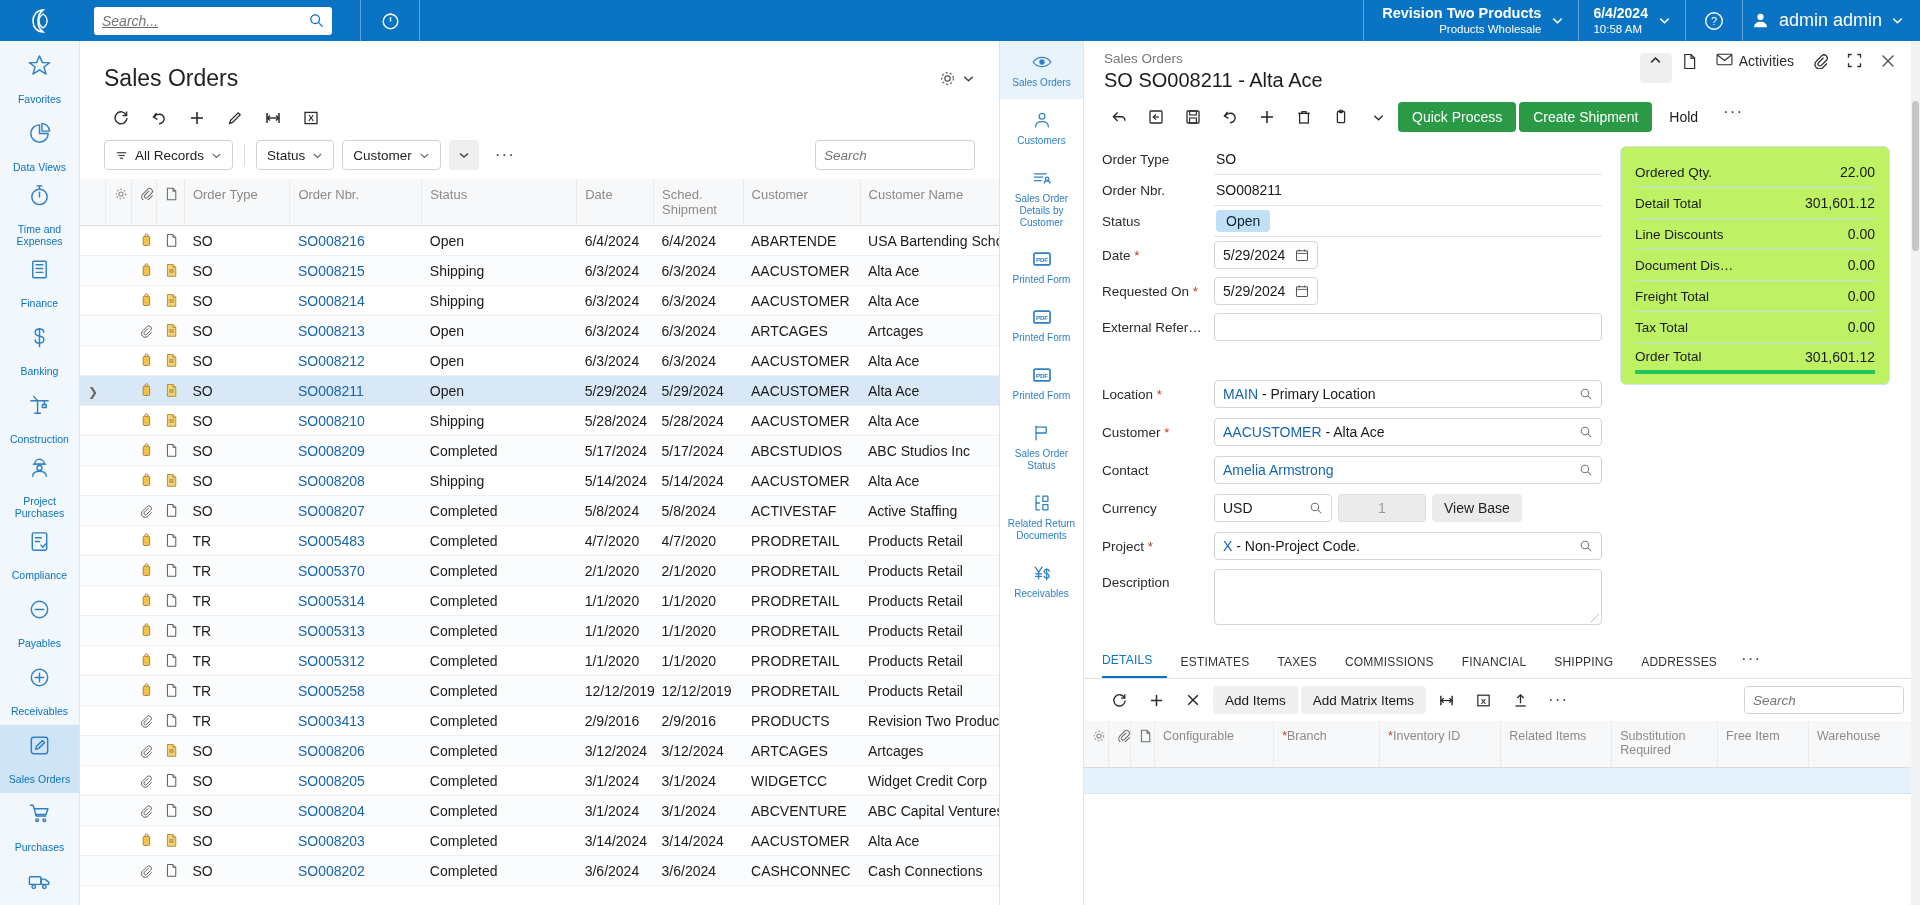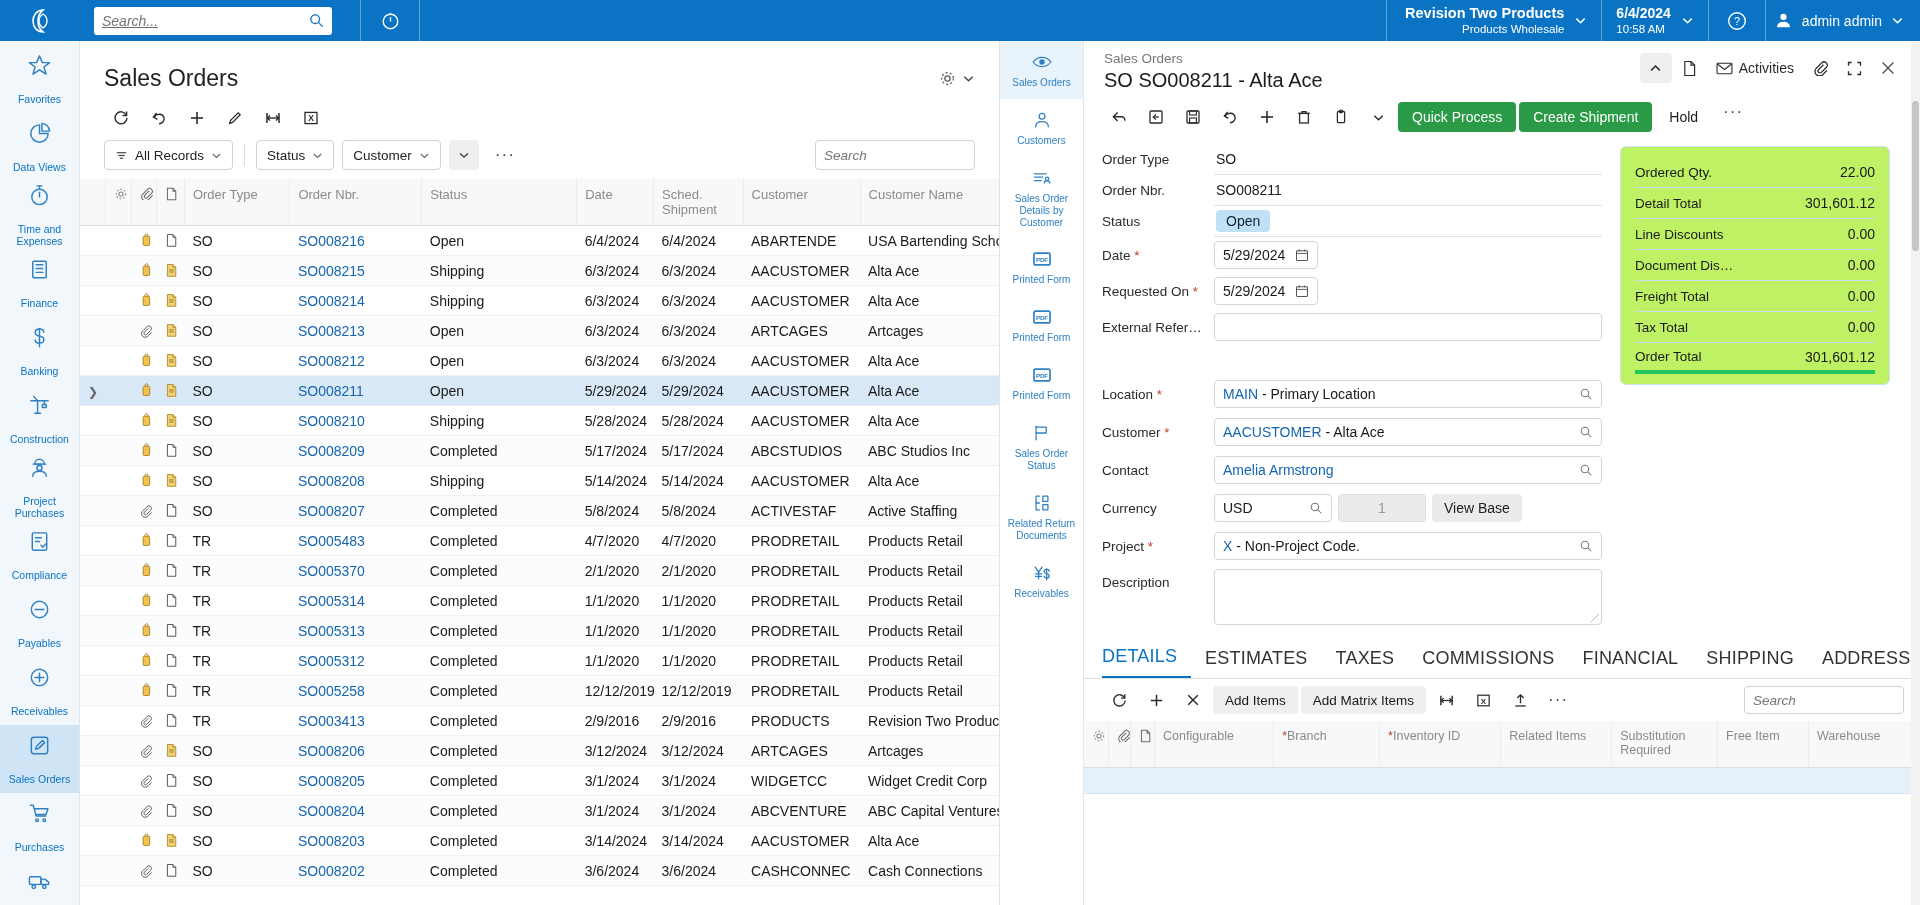--- a/index.html
+++ b/index.html
@@ -34,21 +34,21 @@
   }
   .tb-company-txt { text-align: right; line-height: 1.25; }
   .tb-company-name { font-size: 14.5px; font-weight: bold; }
   .tb-company-sub { font-size: 11.5px; }
   .tb-date { display: flex; align-items: center; padding: 0 14px; height: 41px; gap: 10px; }
   .tb-date-txt { line-height: 1.25; }
   .tb-date-main { font-size: 14px; font-weight: bold; }
   .tb-date-sub { font-size: 11.5px; }
   .tb-help { width: 56px; height: 41px; display: flex; align-items: center; justify-content: center; }
   .tb-user { display: flex; align-items: center; gap: 9px; padding: 0 16px 0 8px; height: 41px; }
-  .tb-user-name { font-size: 14px; }
+  .tb-user-name { font-size: 18px; }
 
   
   .body { flex: 1; display: flex; min-height: 0; }
 
   
   .leftnav {
     width: 80px; flex: 0 0 80px; background: #f2f7fb; border-right: 1px solid #dde6ee;
     overflow: hidden; padding-top: 4px;
   }
   .nav-item {
@@ -129,21 +129,21 @@
   }
   .stab.active { background: #e9f3fb; }
   .stab-label { font-size: 10px; line-height: 1.18; text-align: center; }
 
   .detail-main { flex: 1; display: flex; flex-direction: column; min-width: 0; }
   .dm-head { display: flex; align-items: flex-start; padding: 10px 16px 0 20px; }
   .dm-crumb { font-size: 13.5px; color: #777; }
   .dm-title { font-size: 20px; color: #1c1c1c; margin-top: 3px; }
   .dm-head-right { margin-left: auto; display: flex; align-items: center; gap: 2px; padding-top: 2px; }
   .hbtn {
-    height: 30px; min-width: 32px; padding: 0 8px; display: flex; align-items: center;
+    height: 30px; min-width: 32px; padding: 0 8px; display: flex; align-items: flex-start;
     justify-content: center; gap: 6px; color: #2b2b2b; border-radius: 4px; cursor: pointer;
     font-size: 14px;
   }
   .hbtn.shaded { background: #efefef; }
 
   .dm-toolbar { display: flex; align-items: flex-start; gap: 3px; padding: 10px 16px 8px 18px; }
   .btn-green {
     height: 30px; padding: 0 14px; background: #2a9a46; color: #fff; border: none;
     border-radius: 4px; font-size: 14px; cursor: pointer; font-family: "Liberation Sans", sans-serif;
     display: flex; align-items: center;
@@ -201,21 +201,21 @@
   .srow:last-child { border-bottom: 4px solid #22c55e; }
   .slabel { flex: 1; font-size: 13.5px; color: #1a1a1a; }
   .svalue { font-size: 14px; color: #1a1a1a; }
 
   
   .dtabs {
     display: flex; align-items: flex-end; gap: 0; border-bottom: 1px solid #e0e0e0;
     padding: 0 16px 0 18px; margin-top: 14px; height: 36px;
   }
   .dtab {
-    font-size: 18px; color: #333; padding: 0 14px 9px 14px; cursor: pointer;
+    font-size: 12px; color: #333; padding: 0 14px 9px 14px; cursor: pointer;
     letter-spacing: .2px;
   }
   .dtab:first-child { padding-left: 0; }
   .dtab.active { color: #0a73c4; border-bottom: 2px solid #0a73c4; }
   .dtab-dots { color: #444; font-size: 17px; padding: 0 10px 9px 10px; letter-spacing: 1px; }
 
   .dtoolbar { display: flex; align-items: center; gap: 3px; padding: 6px 16px 6px 18px; height: 42px; }
   .chipbtn {
     height: 28px; padding: 0 12px; background: #efefef; border: none; border-radius: 4px;
     font-size: 13.5px; color: #1a1a1a; cursor: pointer; font-family: "Liberation Sans", sans-serif;

